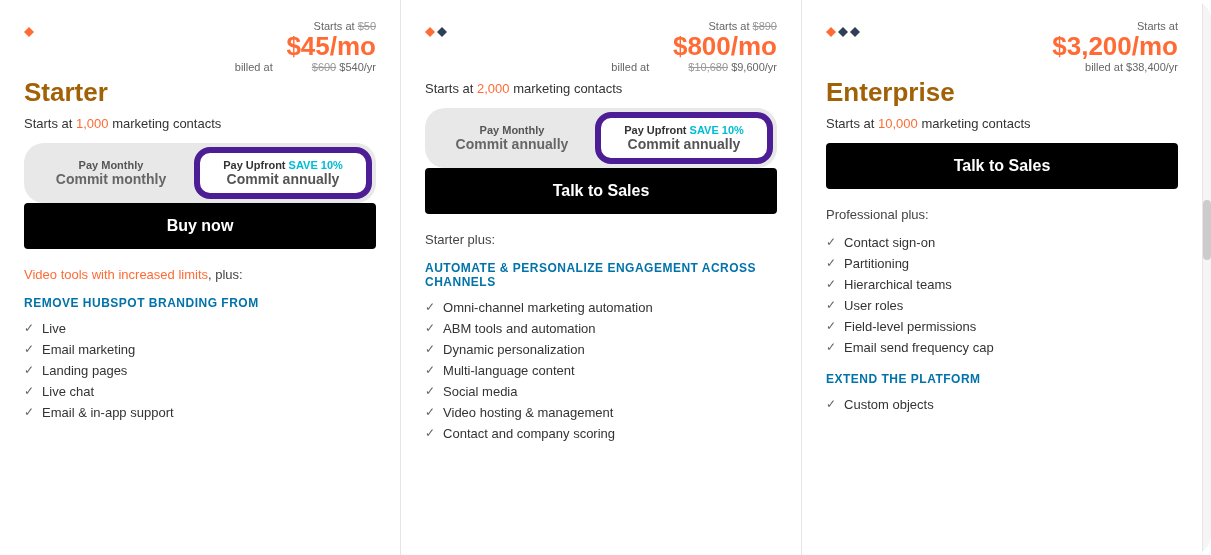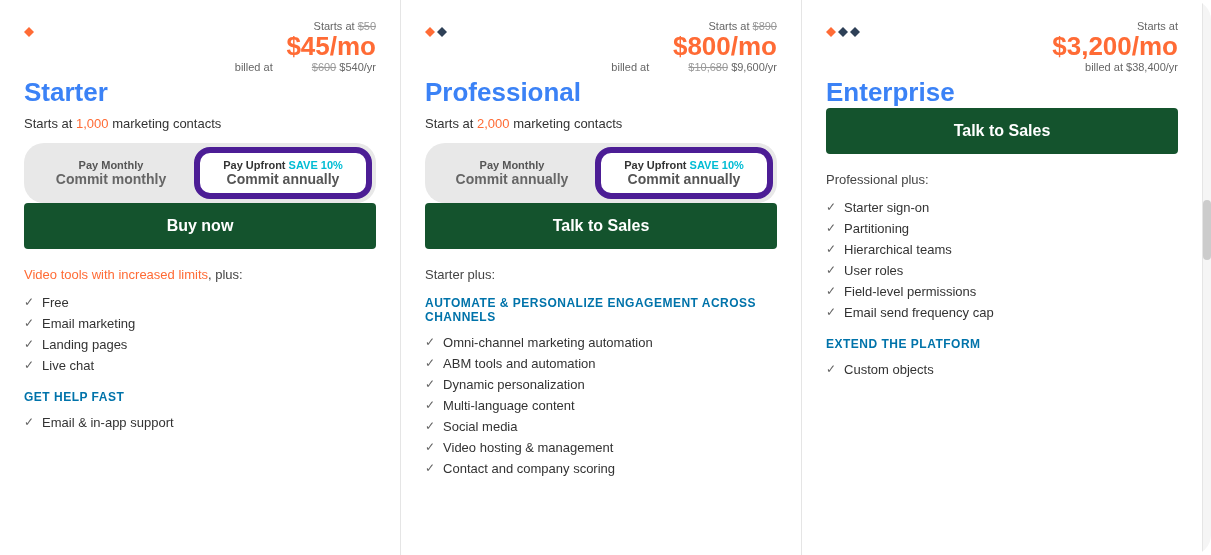--- a/index.html
+++ b/index.html
@@ -63,21 +63,21 @@
       color: #666;
     }
     .price-area .billed .original-small {
       text-decoration: line-through;
       color: #999;
       padding-left: 36px;
     }
     .plan-name {
       font-size: 26px;
       font-weight: 700;
-      color: #3b82f6;
+      color: #a16207;
       margin: 0;
     }
     .marketing-contacts {
       font-size: 13px;
       color: #333;
       margin: 8px 0 12px 0;
     }
     .marketing-contacts a {
       color: #ff6b35;
       text-decoration: none;
@@ -117,21 +117,21 @@
     .toggle-btn.active .sub-label {
       color: #555;
     }
     .save-badge {
       color: #00bcd4;
       font-weight: 700;
     }
     .cta-button {
       width: 100%;
       padding: 14px;
-      background: #14532d;
+      background: #000000;
       color: #fff;
       border: none;
       border-radius: 4px;
       font-size: 16px;
       font-weight: 600;
       cursor: pointer;
       margin-bottom: 18px;
     }
     .section-intro {
       font-size: 13px;
@@ -183,51 +183,51 @@
 <div class="plan-column"><div class="plan-header">
         <div class="plan-icon"><span style="background: rgb(255, 107, 53); display: inline-block; width: 10px; height: 10px; clip-path: polygon(50% 0%, 100% 50%, 50% 100%, 0% 50%); margin-right: 2px;"></span></div>
         <div class="price-area">
           <div class="starts-at">Starts at <span style="text-decoration:line-through;color:#999;">$50</span></div>
           <div class="current-price">$45/mo</div>
           <div class="billed">billed at <span class="original-small">$600</span> $540/yr</div>
         </div>
       </div><h2 class="plan-name">Starter</h2><p class="marketing-contacts">Starts at <a href="#">1,000</a> marketing contacts</p><div class="billing-toggle">
         <button class="toggle-btn">Pay Monthly<span class="sub-label">Commit monthly</span></button>
         <button class="toggle-btn active">Pay Upfront <span class="save-badge">SAVE 10%</span><span class="sub-label">Commit annually</span></button>
-      </div><button class="cta-button">Buy now</button><p class="section-intro"><span class="highlight">Video tools with increased limits</span>, plus:</p><ul class="feature-list">
-        <li>
-          <span class="check">✓</span>
-          <span>Free</span>
+      </div><button class="cta-button">Buy now</button><p class="section-intro"><span class="highlight">Video tools with increased limits</span>, plus:</p><div class="feature-section-title">REMOVE HUBSPOT BRANDING FROM</div><ul class="feature-list">
+        <li>
+          <span class="check">✓</span>
+          <span>Live</span>
         </li>
         <li>
           <span class="check">✓</span>
           <span>Email marketing</span>
         </li>
         <li>
           <span class="check">✓</span>
           <span>Landing pages</span>
         </li>
         <li>
           <span class="check">✓</span>
           <span>Live chat</span>
         </li>
-      </ul><div class="feature-section-title">GET HELP FAST</div><ul class="feature-list">
+      </ul><ul class="feature-list">
         <li>
           <span class="check">✓</span>
           <span>Email &amp; in-app support</span>
         </li>
       </ul></div>
     <div class="plan-column"><div class="plan-header">
         <div class="plan-icon"><span style="background: rgb(255, 107, 53); display: inline-block; width: 10px; height: 10px; clip-path: polygon(50% 0%, 100% 50%, 50% 100%, 0% 50%); margin-right: 2px;"></span><span style="background: rgb(46, 64, 87); display: inline-block; width: 10px; height: 10px; clip-path: polygon(50% 0%, 100% 50%, 50% 100%, 0% 50%); margin-right: 2px;"></span></div>
         <div class="price-area">
           <div class="starts-at">Starts at <span style="text-decoration:line-through;color:#999;">$890</span></div>
           <div class="current-price">$800/mo</div>
           <div class="billed">billed at <span class="original-small">$10,680</span> $9,600/yr</div>
         </div>
-      </div><h2 class="plan-name">Professional</h2><p class="marketing-contacts">Starts at <a href="#">2,000</a> marketing contacts</p><div class="billing-toggle">
+      </div><p class="marketing-contacts">Starts at <a href="#">2,000</a> marketing contacts</p><div class="billing-toggle">
         <button class="toggle-btn">Pay Monthly<span class="sub-label">Commit annually</span></button>
         <button class="toggle-btn active">Pay Upfront <span class="save-badge">SAVE 10%</span><span class="sub-label">Commit annually</span></button>
       </div><button class="cta-button">Talk to Sales</button><p class="section-intro">Starter plus:</p><div class="feature-section-title">AUTOMATE &amp; PERSONALIZE ENGAGEMENT ACROSS CHANNELS</div><ul class="feature-list">
         <li>
           <span class="check">✓</span>
           <span>Omni-channel marketing automation</span>
         </li>
         <li>
           <span class="check">✓</span>
           <span>ABM tools and automation</span>
@@ -253,24 +253,24 @@
           <span>Contact and company scoring</span>
         </li>
       </ul></div>
     <div class="plan-column"><div class="plan-header">
         <div class="plan-icon"><span style="background: rgb(255, 107, 53); display: inline-block; width: 10px; height: 10px; clip-path: polygon(50% 0%, 100% 50%, 50% 100%, 0% 50%); margin-right: 2px;"></span><span style="background: rgb(46, 64, 87); display: inline-block; width: 10px; height: 10px; clip-path: polygon(50% 0%, 100% 50%, 50% 100%, 0% 50%); margin-right: 2px;"></span><span style="background: rgb(46, 64, 87); display: inline-block; width: 10px; height: 10px; clip-path: polygon(50% 0%, 100% 50%, 50% 100%, 0% 50%); margin-right: 2px;"></span></div>
         <div class="price-area">
           <div class="starts-at">Starts at</div>
           <div class="current-price">$3,200/mo</div>
           <div class="billed">billed at $38,400/yr</div>
         </div>
-      </div><h2 class="plan-name">Enterprise</h2><button class="cta-button">Talk to Sales</button><p class="section-intro">Professional plus:</p><ul class="feature-list">
-        <li>
-          <span class="check">✓</span>
-          <span>Starter sign-on</span>
+      </div><h2 class="plan-name">Enterprise</h2><p class="marketing-contacts">Starts at <a href="#">10,000</a> marketing contacts</p><button class="cta-button">Talk to Sales</button><p class="section-intro">Professional plus:</p><ul class="feature-list">
+        <li>
+          <span class="check">✓</span>
+          <span>Contact sign-on</span>
         </li>
         <li>
           <span class="check">✓</span>
           <span>Partitioning</span>
         </li>
         <li>
           <span class="check">✓</span>
           <span>Hierarchical teams</span>
         </li>
         <li>

